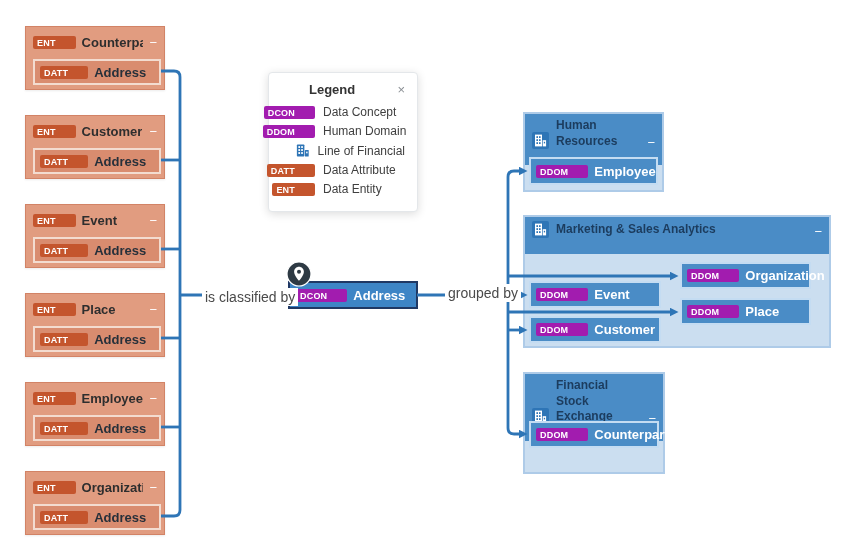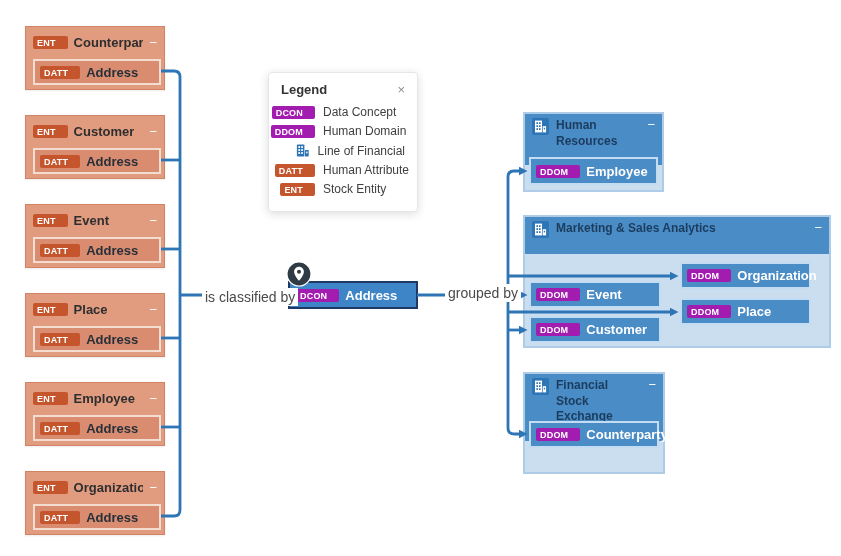--- a/index.html
+++ b/index.html
@@ -2,50 +2,50 @@
 <html><head>
 <meta charset="utf-8">
 <style>
   html,body{margin:0;padding:0;background:#fff;}
   #canvas{
     position:relative;width:841px;height:556px;background:#ffffff;overflow:hidden;
     font-family:"Liberation Sans", sans-serif;
   }
   
   .badge{display:inline-block;font-size:9px;font-weight:bold;color:#fff;
-    padding:2px 12px 1px 4px;border-radius:2px;line-height:10px;letter-spacing:.2px;flex:0 0 auto;}
+    padding:2px 20px 1px 4px;border-radius:2px;line-height:10px;letter-spacing:.2px;flex:0 0 auto;}
   .badge-orange{background:#C4552D;}
   .badge-blue{background:#a21caf;}
   
   .entity{position:absolute;left:25px;width:140px;height:64px;background:#E19C80;
     border:1px solid #D28366;box-sizing:border-box;z-index:2;box-shadow:0 1px 2px rgba(0,0,0,.08);}
   .entity-header{height:30px;display:flex;align-items:center;gap:6px;padding:0 7px;}
   .entity-name{font-size:13px;font-weight:600;color:#2e2e2e;white-space:nowrap;overflow:hidden;}
   .collapse{margin-left:auto;color:#fff;font-size:13px;line-height:13px;cursor:pointer;flex:0 0 auto;}
   .entity-attr{position:absolute;left:7px;right:3px;top:32px;height:26px;background:#D98C6F;
     border:2px solid #F3DCD0;box-sizing:border-box;display:flex;align-items:center;gap:6px;padding:0 5px;}
   .attr-name{font-size:13px;font-weight:600;color:#27303a;white-space:nowrap;}
   
   .legend{position:absolute;left:268px;top:72px;width:150px;background:#fff;border:1px solid #e4e7ea;
     border-radius:4px;box-shadow:0 2px 10px rgba(0,0,0,.14);padding:9px 12px 10px 12px;z-index:40;box-sizing:border-box;}
   .legend-head{display:flex;align-items:center;margin-bottom:8px;}
-  .legend-title{font-size:13px;font-weight:600;color:#333;}
+  .legend-title{font-size:13px;font-weight:600;color:#333;margin-left:28px;}
   .legend-close{margin-left:auto;color:#8a8f94;font-size:13px;line-height:13px;cursor:pointer;}
   .legend-row{display:flex;align-items:center;gap:8px;margin:5px 0;}
   .legend-badge-col{width:34px;display:flex;justify-content:flex-end;}
   .legend-label{font-size:12px;color:#404040;white-space:nowrap;}
   
   .concept{position:absolute;left:288px;top:281px;width:130px;height:28px;background:#3D85C6;
     border:2px solid #1F3864;box-sizing:border-box;display:flex;align-items:center;gap:6px;
     padding:0 6px;z-index:6;}
   .node-name{font-size:13px;font-weight:bold;color:#fff;white-space:nowrap;}
   .pin{position:absolute;left:-4px;top:-22px;width:26px;height:26px;z-index:7;}
   
   .group{position:absolute;background:#CBDEF0;border:2px solid #AECBE8;box-sizing:border-box;z-index:2;}
-  .group-header{background:#4A8CC6;display:flex;align-items:flex-start;gap:7px;padding:4px 7px 16px 7px;}
+  .group-header{background:#4A8CC6;display:flex;align-items:flex-end;gap:7px;padding:4px 7px 16px 7px;}
   .group-title{font-size:12px;font-weight:bold;color:#1C3C5E;line-height:1.3;flex:1 1 auto;}
   .group-header .collapse{margin-left:0;}
   .ddom{position:absolute;background:#4A8CC6;border:2px solid #C4DCF2;box-sizing:border-box;
     display:flex;align-items:center;gap:6px;padding:0 5px;z-index:3;}
   
   #edges{position:absolute;left:0;top:0;z-index:20;pointer-events:none;}
   .edge-label{position:absolute;background:#fff;font-size:14px;color:#4a4a4a;
     padding:1px 3px;z-index:30;white-space:nowrap;}
   .bldg-icon{flex:0 0 auto;display:block;}
 </style>
@@ -156,27 +156,27 @@
           <rect x="10.6" y="7.5" width="4" height="7" rx="0.6" fill="#2E75B6"></rect>
           <rect x="11.9" y="9.2" width="1.5" height="1.8" fill="#fff"></rect>
         </svg>
       </span>
       <span class="legend-label">Line of Financial</span>
     </div>
     <div class="legend-row">
       <span class="legend-badge-col">
           <span class="badge badge-orange">DATT</span>
         </span>
-      <span class="legend-label">Human Attribute</span>
+      <span class="legend-label">Data Attribute</span>
     </div>
     <div class="legend-row">
       <span class="legend-badge-col">
           <span class="badge badge-orange">ENT</span>
         </span>
-      <span class="legend-label">Stock Entity</span>
+      <span class="legend-label">Data Entity</span>
     </div>
   </div>
 
   <div class="concept">
     <svg class="pin" viewBox="0 0 26 26">
       <circle cx="13" cy="13" r="12" fill="#2E3A44" stroke="#fff" stroke-width="1.2"></circle>
       <path fill="#fff" d="M13 5.8c-2.7 0-4.9 2.2-4.9 4.9 0 3.6 4.9 9.1 4.9 9.1s4.9-5.5 4.9-9.1c0-2.7-2.2-4.9-4.9-4.9zm0 6.9a2 2 0 1 1 0-4 2 2 0 0 1 0 4z"></path>
     </svg>
     <span class="badge badge-blue">DCON</span>
     <span class="node-name">Address</span>

